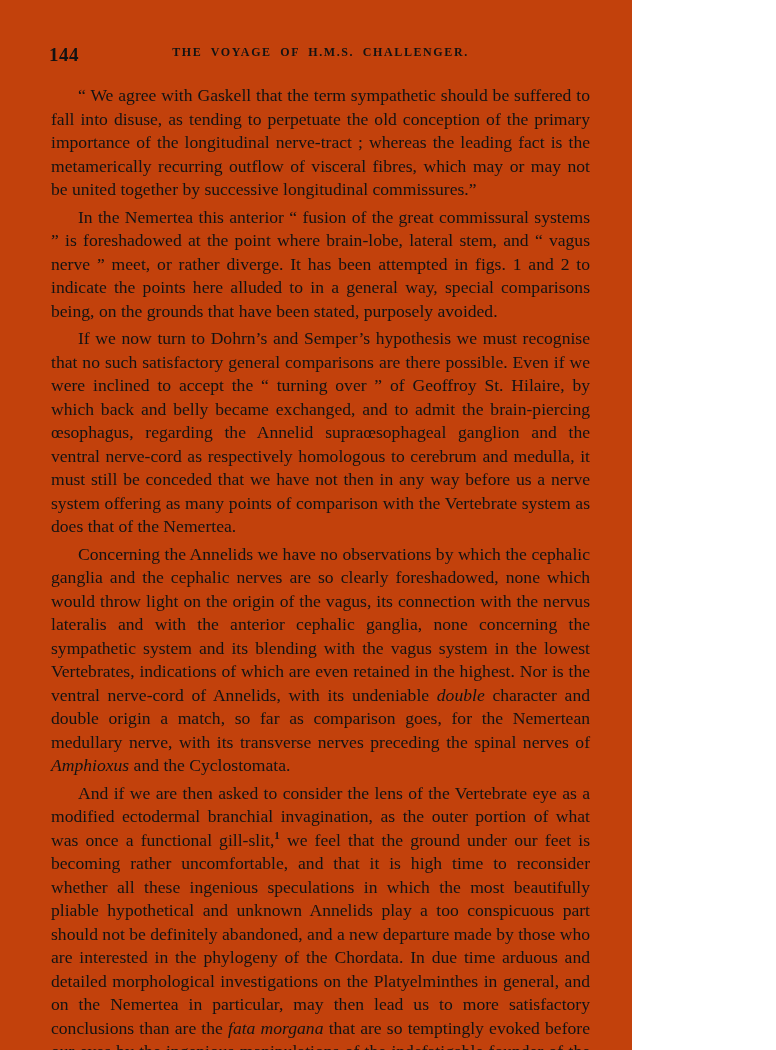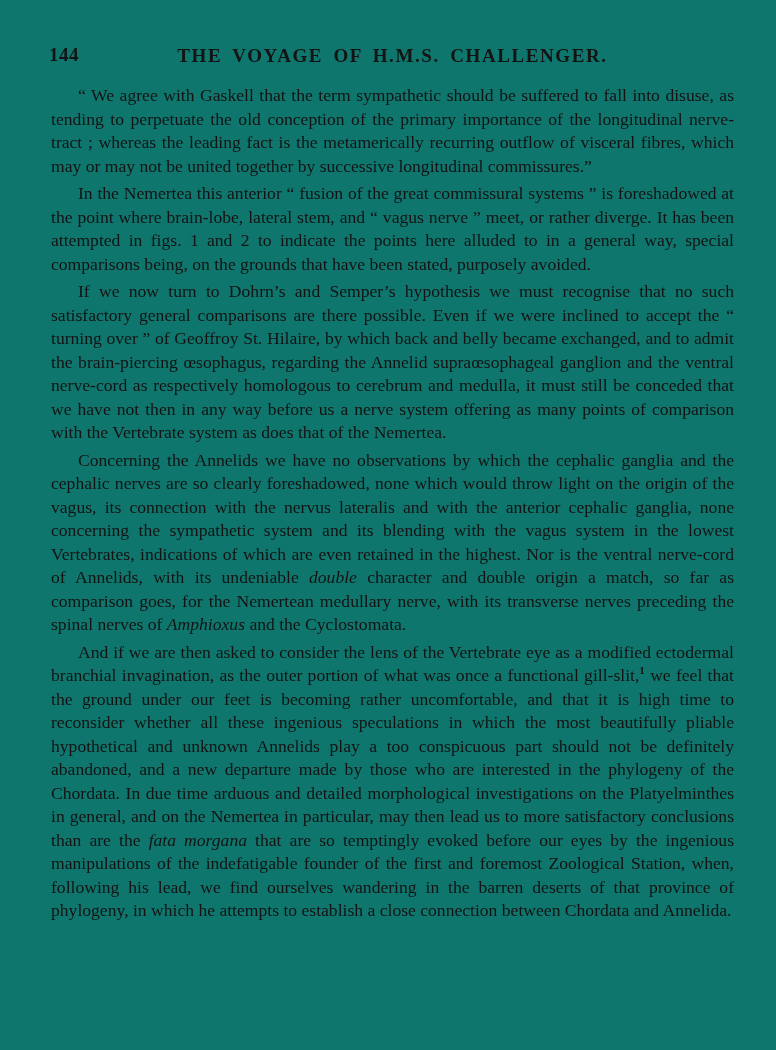--- a/index.html
+++ b/index.html
@@ -9,45 +9,45 @@
   }
   body {
     width: 776px;
     height: 1050px;
     overflow: hidden;
     font-family: "Liberation Serif", "DejaVu Serif", serif;
     color: #131313;
   }
   .page {
     box-sizing: border-box;
-    width: 776px;
+    width: 632px;
     height: 1050px;
     padding: 44px 38px 0 47px;
-    background: #0f766e;
+    background: #c2410c;
   }
   .header {
     position: relative;
     height: 22px;
     margin-bottom: 18px;
   }
   .pagenum {
     position: absolute;
     left: 2px;
     top: 0;
     font-size: 19px;
     font-weight: bold;
     letter-spacing: 0.5px;
   }
   .running-title {
     position: absolute;
     left: 0;
     right: 0;
     top: 1px;
     text-align: center;
-    font-size: 19px;
+    font-size: 12px;
     font-weight: bold;
     letter-spacing: 1.6px;
     word-spacing: 4px;
     white-space: nowrap;
   }
   .body-text {
     font-size: 17.6px;
     line-height: 23.5px;
     text-align: justify;
   }

